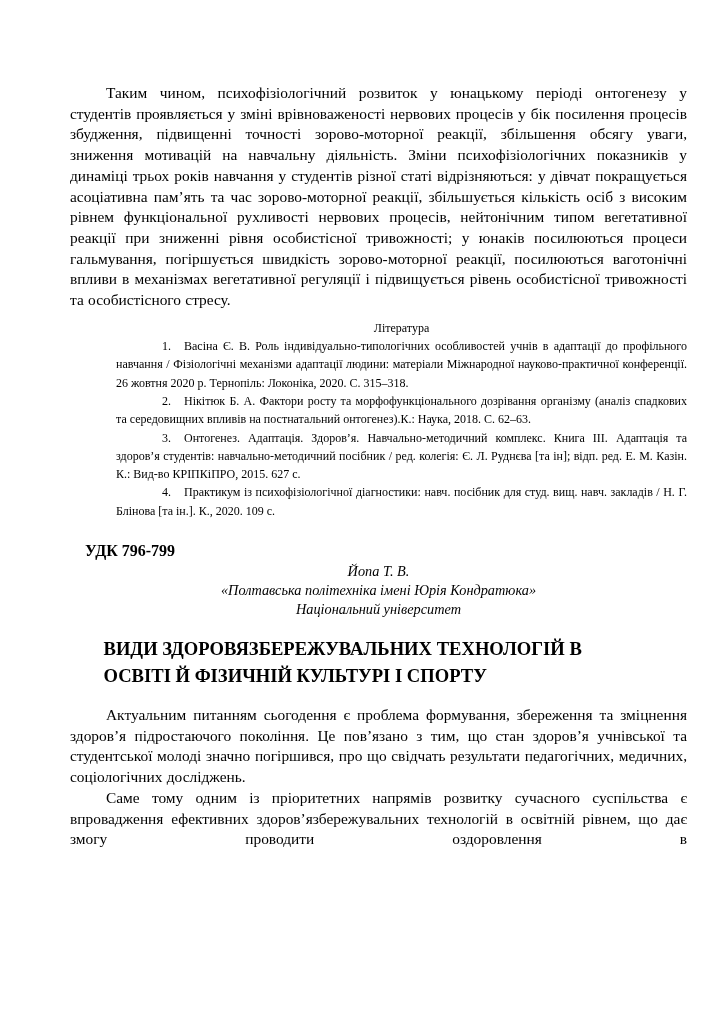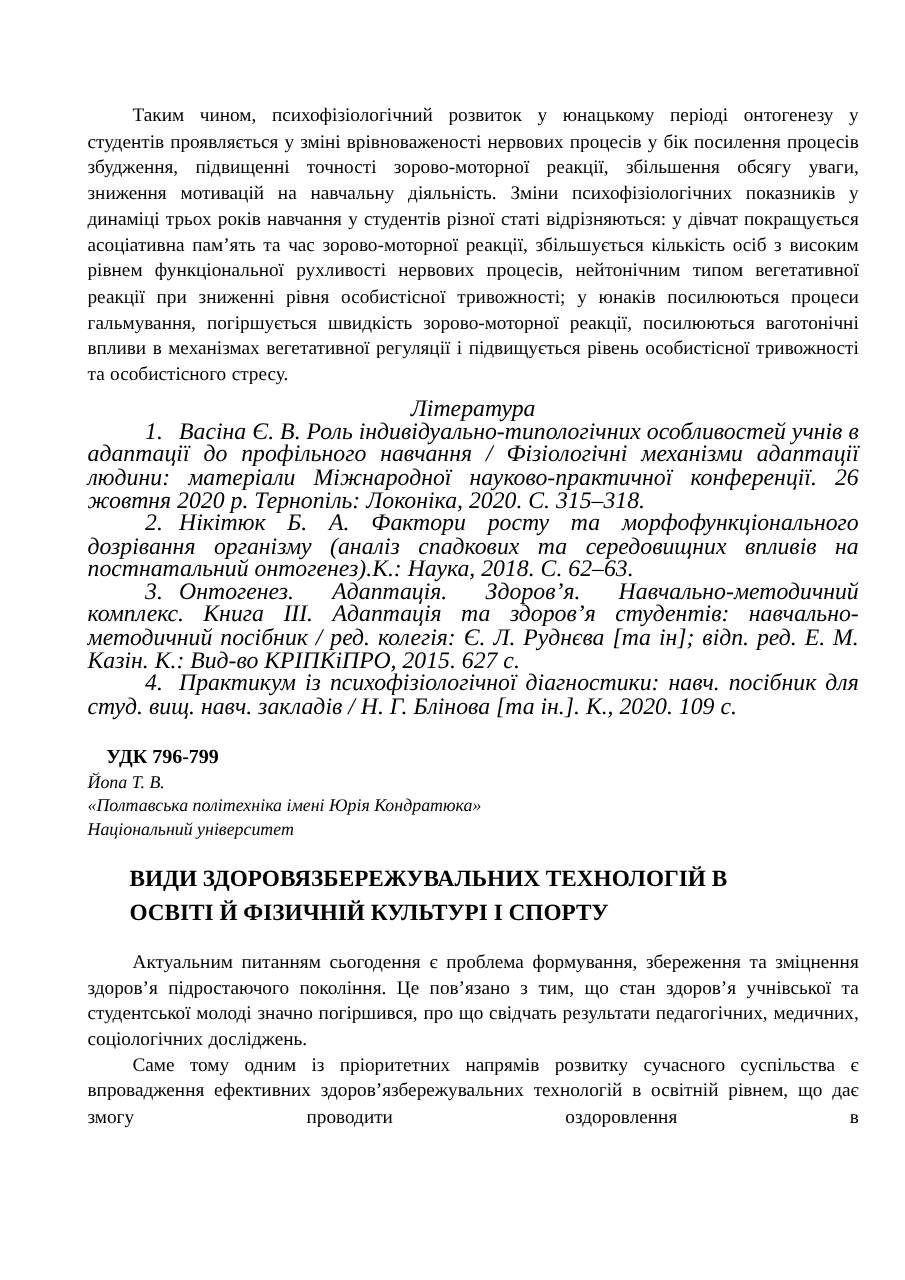--- a/index.html
+++ b/index.html
@@ -26,23 +26,23 @@
     text-align: justify;
     text-indent: 36px;
     word-spacing: 0.5px;
   }
   .justify-last {
     text-align-last: justify;
   }
   
   .refs {
     margin-top: 8px;
-    font-style: italic;
-    font-size: 19px;
+    font-size: 12px;
     line-height: 18.3px;
+    margin-left: 46px;
   }
   .refs-heading {
     text-align: center;
     margin: 0;
   }
   .ref-item {
     margin: 0;
     text-align: justify;
     text-indent: 46px;
   }
@@ -52,21 +52,21 @@
   
   .udc {
     margin: 21px 0 0 0;
     font-weight: bold;
     font-size: 16px;
     line-height: 20px;
     text-indent: 15px;
   }
   .author-block {
     margin-top: 1px;
-    text-align: left;
+    text-align: center;
     font-style: italic;
     font-size: 14.3px;
     line-height: 19px;
   }
   .article-title {
     margin: 16px auto;
     max-width: 550px;
     text-align: left;
     font-weight: bold;
     font-size: 18.6px;

